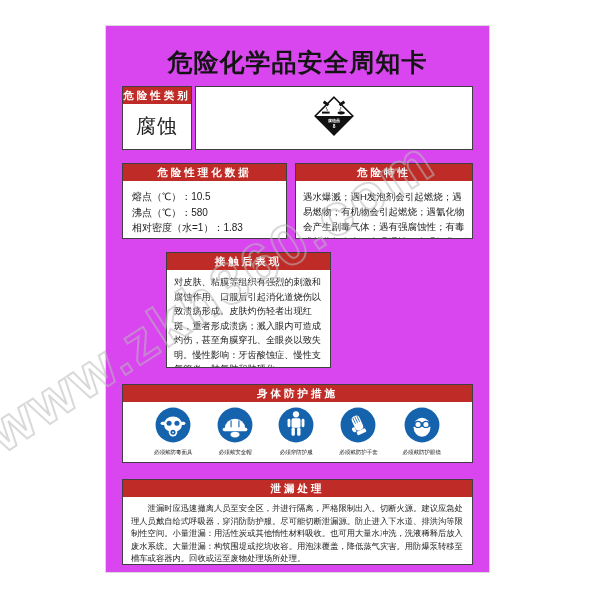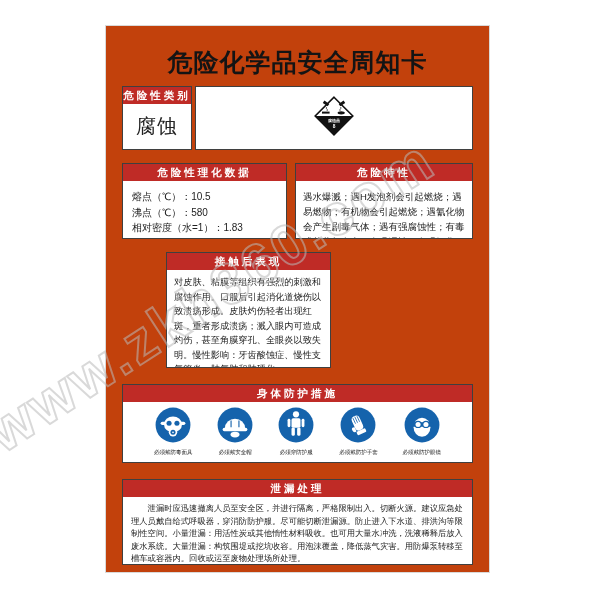--- a/index.html
+++ b/index.html
@@ -2,21 +2,21 @@
 <html><head>
 <meta charset="utf-8">
 <style>
   html,body{margin:0;padding:0;}
   body{
     width:600px;height:600px;position:relative;background:#ffffff;
     font-family:"Liberation Sans", sans-serif;color:#222;overflow:hidden;
   }
   .card{
     position:absolute;left:105px;top:25px;width:385px;height:548px;
-    background:#c2410c;border:1px solid #d9d9d9;box-sizing:border-box;
+    background:#d946ef;border:1px solid #d9d9d9;box-sizing:border-box;
     padding:0 16px;
   }
   .title{
     text-align:center;font-size:25px;font-weight:bold;color:#141414;
     letter-spacing:1px;margin:21px 0 9px 0;line-height:30px;
   }
   .row{display:flex;}
   .box{
     border:1.5px solid #3f3f3f;background:#fff;box-sizing:border-box;
     display:flex;flex-direction:column;overflow:hidden;

